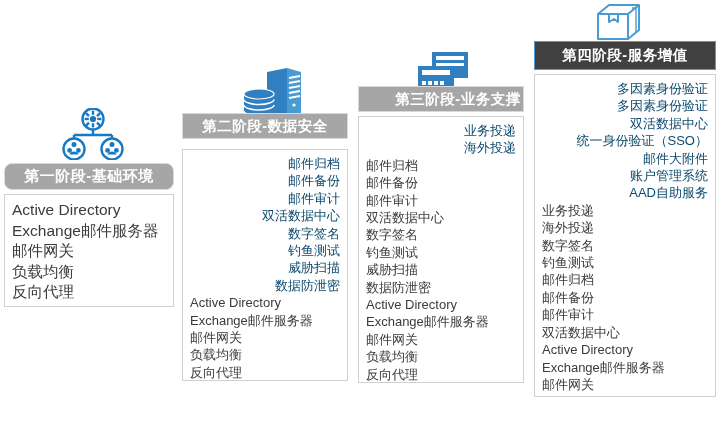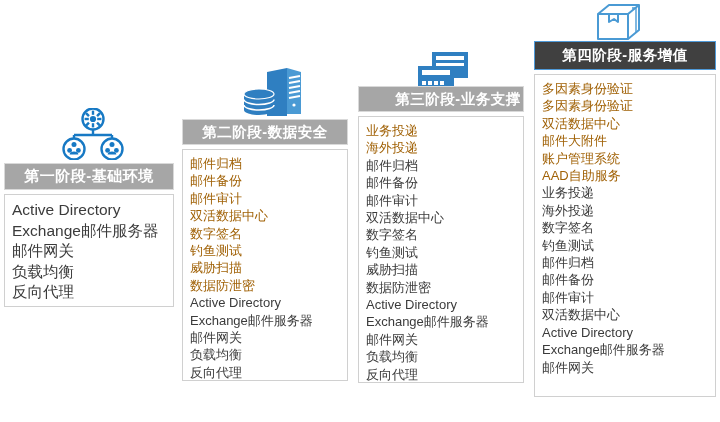--- a/index.html
+++ b/index.html
@@ -37,21 +37,21 @@
     box-sizing:border-box;
     background:#ffffff;
     border:1px solid #d0d0d0;
     padding:5px 7px 6px 7px;
     overflow:hidden;
   }
   .item{
     white-space:nowrap;
     color:#3b3b3b;
   }
-  .item.hl{color:#a16207;}
+  .item.hl{color:#0c4a6e;text-align:right;}
 
   
   #col1 .item{font-size:15.5px;line-height:20.5px;}
   #col2 .item{font-size:13px;line-height:17.4px;}
   #col3 .item{font-size:13px;line-height:17.4px;}
   #col4 .item{font-size:13px;line-height:17.4px;}
 
   #col1 .phase-header{font-size:15px;}
   #col2 .phase-header{font-size:14.5px;}
   #col3 .phase-header{font-size:14.5px;padding-left:34px;}
@@ -89,21 +89,21 @@
         <circle cx="52" cy="41" r="10.5" fill="#fff" stroke="#1779c4" stroke-width="2.4"></circle>
         <g fill="#1779c4">
           <circle cx="52" cy="36.6" r="2.5"></circle>
           <circle cx="47.6" cy="42.4" r="2.4"></circle>
           <circle cx="56.4" cy="42.4" r="2.4"></circle>
           <path d="M47.6 46.6c0-2 2-3.2 4.4-3.2s4.4 1.2 4.4 3.2z"></path>
         </g>
       </svg>
     </div>
 
-    <div class="phase-header gray" style="left:4px;top:163px;width:170px;height:27px;">第一阶段-基础环境</div>
+    <div class="phase-header gray" style="left:4px;top:163px;width:170px;height:27px;border-radius:8px;">第一阶段-基础环境</div>
 
     <div class="phase-body" style="left:4px;top:194px;width:170px;height:113px;">
         <div class="item">Active Directory</div>
         <div class="item">Exchange邮件服务器</div>
         <div class="item">邮件网关</div>
         <div class="item">负载均衡</div>
         <div class="item">反向代理</div>
       </div>
   </div>
 
@@ -129,21 +129,21 @@
           <ellipse cx="18" cy="44" rx="15" ry="5"></ellipse>
         </g>
         <g stroke="#ffffff" stroke-width="1.5" fill="none">
           <path d="M3 33.5 a15 5 0 0 0 30 0"></path>
           <path d="M3 39 a15 5 0 0 0 30 0"></path>
         </g>
         <ellipse cx="18" cy="28" rx="15" ry="5" fill="none" stroke="#ffffff" stroke-width="1.2"></ellipse>
       </svg>
     </div>
 
-    <div class="phase-header gray" style="left:182px;top:119px;width:166px;height:26px;">第二阶段-数据安全</div>
+    <div class="phase-header gray" style="left:182px;top:113px;width:166px;height:26px;">第二阶段-数据安全</div>
 
     <div class="phase-body" style="left:182px;top:149px;width:166px;height:232px;">
         <div class="item hl">邮件归档</div>
         <div class="item hl">邮件备份</div>
         <div class="item hl">邮件审计</div>
         <div class="item hl">双活数据中心</div>
         <div class="item hl">数字签名</div>
         <div class="item hl">钓鱼测试</div>
         <div class="item hl">威胁扫描</div>
         <div class="item hl">数据防泄密</div>
@@ -207,20 +207,21 @@
         <path d="M44 6 L48 6 L48 31" fill="none" stroke="#4a9ad4" stroke-width="1.4"></path>
       </svg>
     </div>
 
     <div class="phase-header blue" style="left:534px;top:41px;width:182px;height:29px;">第四阶段-服务增值</div>
 
     <div class="phase-body" style="left:534px;top:74px;width:182px;height:323px;">
         <div class="item hl">多因素身份验证</div>
         <div class="item hl">多因素身份验证</div>
         <div class="item hl">双活数据中心</div>
+        <div class="item hl">统一身份验证（SSO）</div>
         <div class="item hl">邮件大附件</div>
         <div class="item hl">账户管理系统</div>
         <div class="item hl">AAD自助服务</div>
         <div class="item">业务投递</div>
         <div class="item">海外投递</div>
         <div class="item">数字签名</div>
         <div class="item">钓鱼测试</div>
         <div class="item">邮件归档</div>
         <div class="item">邮件备份</div>
         <div class="item">邮件审计</div>

